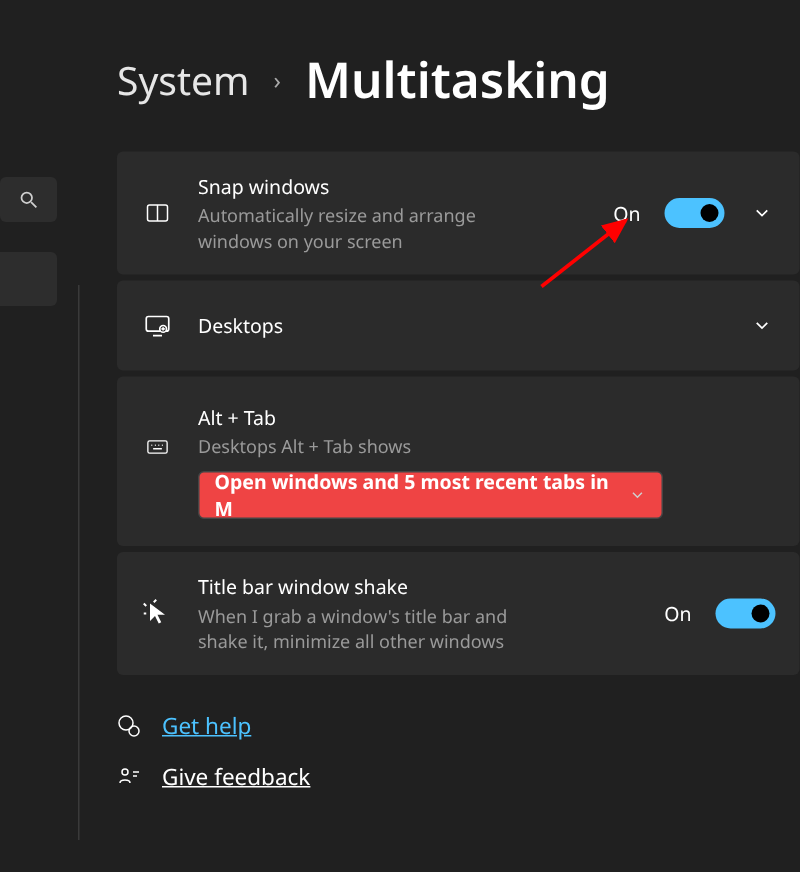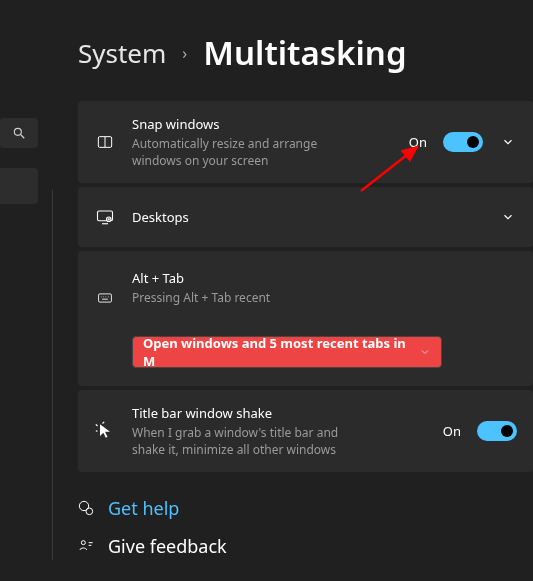--- a/index.html
+++ b/index.html
@@ -51,32 +51,32 @@
     width: 40px; height: 20px; border-radius:10px; position:relative;
     background:#4cc2ff;
   }
   .toggle .knob {
     position:absolute; width:12px; height:12px; border-radius:50%;
     background:#000; top:4px; right:4px;
   }
   .chev { width:18px; display:flex; justify-content:center; }
   .chev svg { stroke:#fff; fill:none; stroke-width:2; }
   .card.alttab { flex-direction: row; align-items: flex-start; padding-top:18px; padding-bottom:18px;}
-  .alttab .card-body { display:flex; flex-direction:column; gap:30px;}
+  .alttab .card-body { display:flex; flex-direction:column; gap:8px;}
   .dropdown {
     background:#ef4444; border:1px solid #454545; border-radius:4px;
     height:32px; width:310px; display:flex; align-items:center; justify-content:space-between;
     padding:15px 10px; font-size:13px; color:#fff;font-weight:bold;
   }
   .dropdown svg { stroke:#cfcfcf; fill:none; stroke-width:2; width:12px; height:12px;}
   .title-shake .card-sub{max-width:220px;}
   .links { margin-top:24px; display:flex; flex-direction:column; gap:14px; }
   .link-row { display:flex; align-items:center; gap:14px; }
   .link-row svg { stroke:#fff; fill:none; stroke-width:1.5; width:16px; height:16px;}
-  .link-text { font-size:18px; color:#4cc2ff; }
+  .link-text { font-size:15px; color:#4cc2ff;text-decoration:underline; }
   .link-text.feedback { color:#fff; }
   .arrow-annot {
     position:absolute; left:355px; top:141px; pointer-events:none;
   }
 </style>
 </head>
 <body>
 
 <div class="leftbar">
   <div class="search-pill">
@@ -146,21 +146,21 @@
           <line x1="5" y1="10" x2="6" y2="10"></line>
           <line x1="9" y1="10" x2="10" y2="10"></line>
           <line x1="13" y1="10" x2="14" y2="10"></line>
           <line x1="17" y1="10" x2="18" y2="10"></line>
           <line x1="7" y1="14" x2="17" y2="14"></line>
         </svg>
     </div>
     <div class="card-body">
       <div>
         <div class="card-title">Alt + Tab</div>
-        <div class="card-sub" style="max-width:none;">Pressing Alt + Tab recent</div>
+        <div class="card-sub" style="max-width:none;">Desktops Alt + Tab shows</div>
       </div>
       <div class="dropdown">
         <span>Open windows and 5 most recent tabs in M</span>
         <svg viewBox="0 0 24 24">
             <polyline points="6 9 12 15 18 9"></polyline>
           </svg>
       </div>
     </div>
   </div>
 

